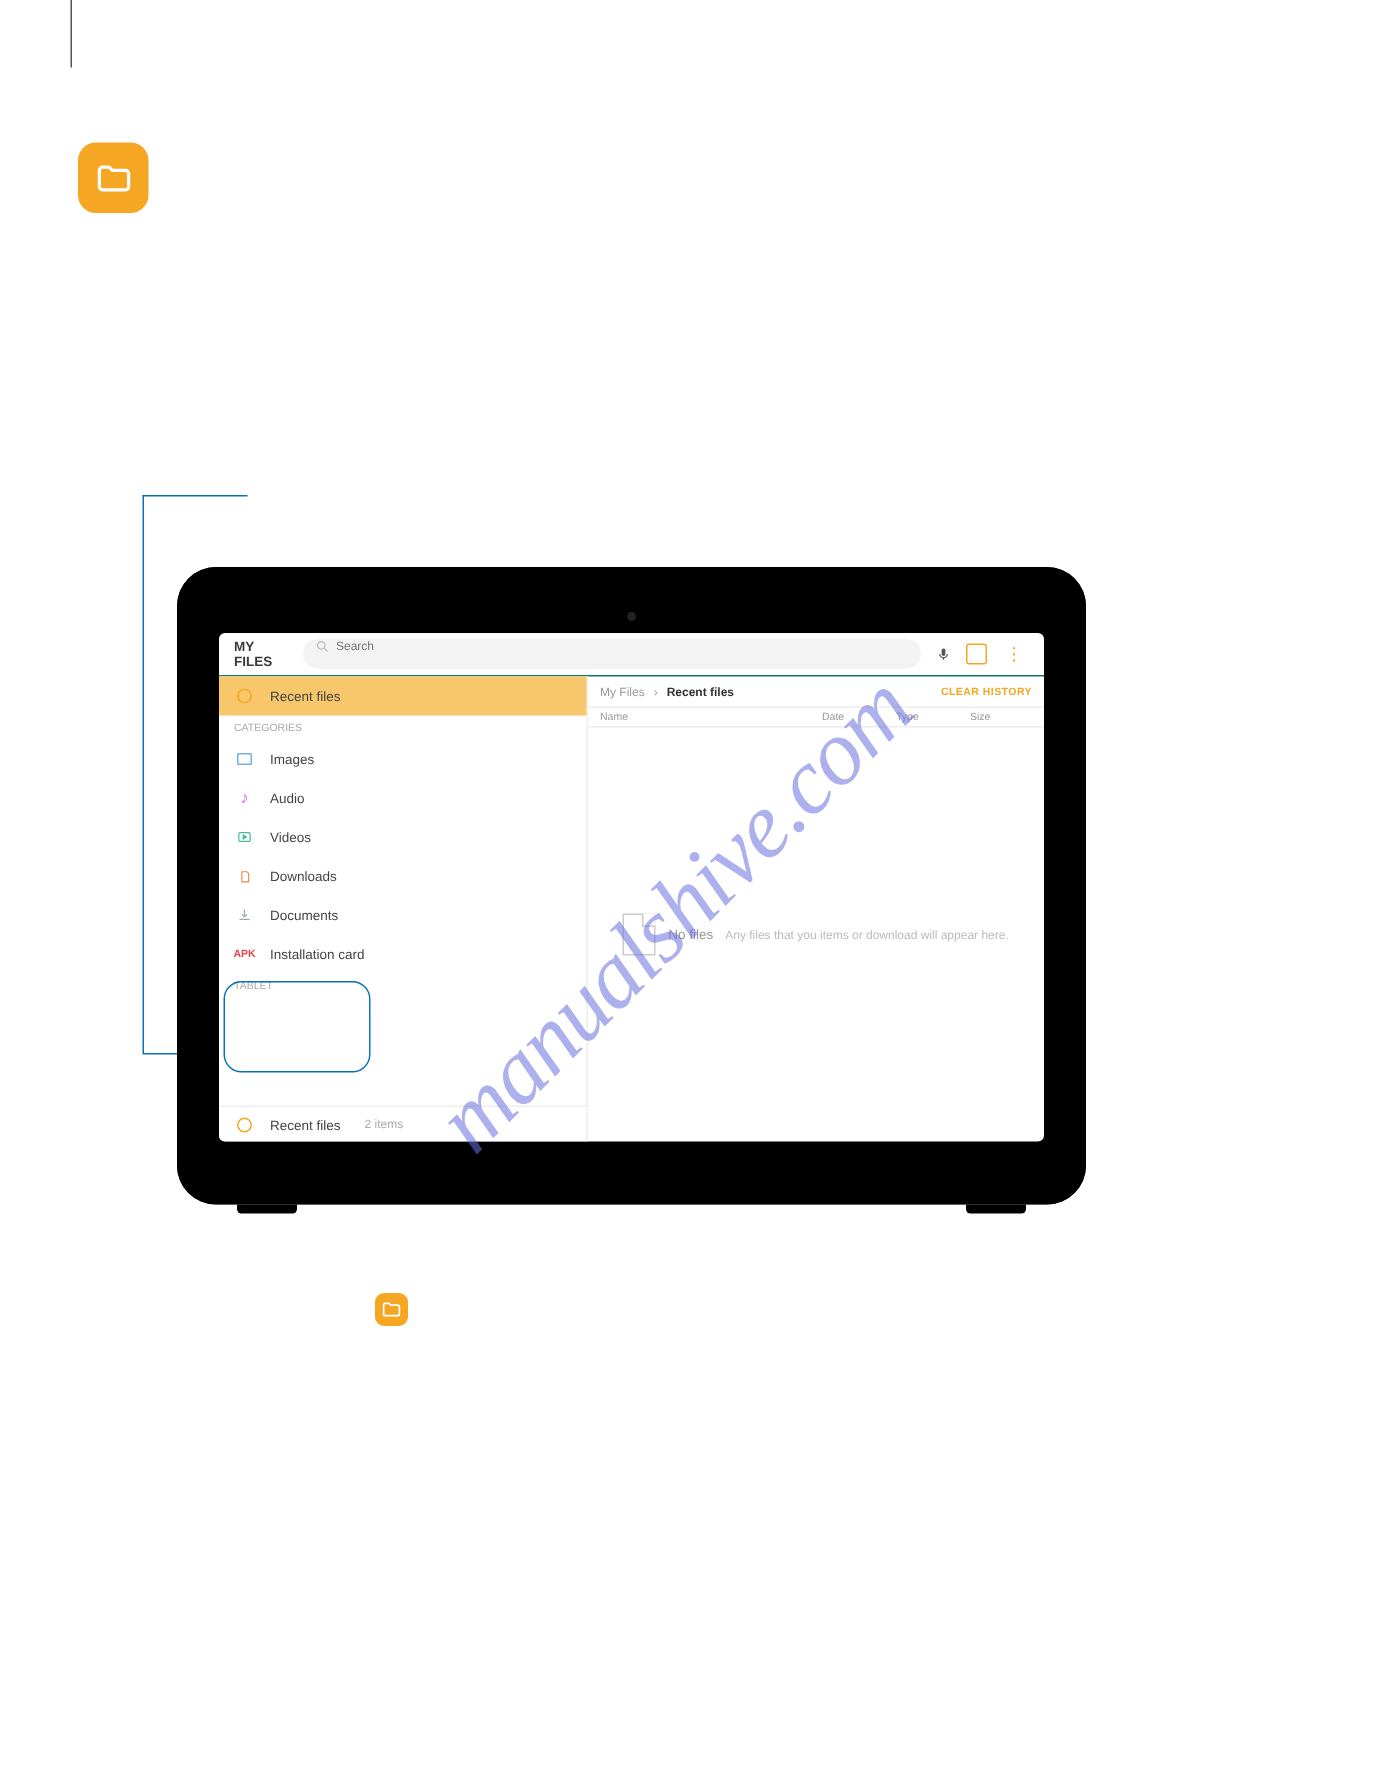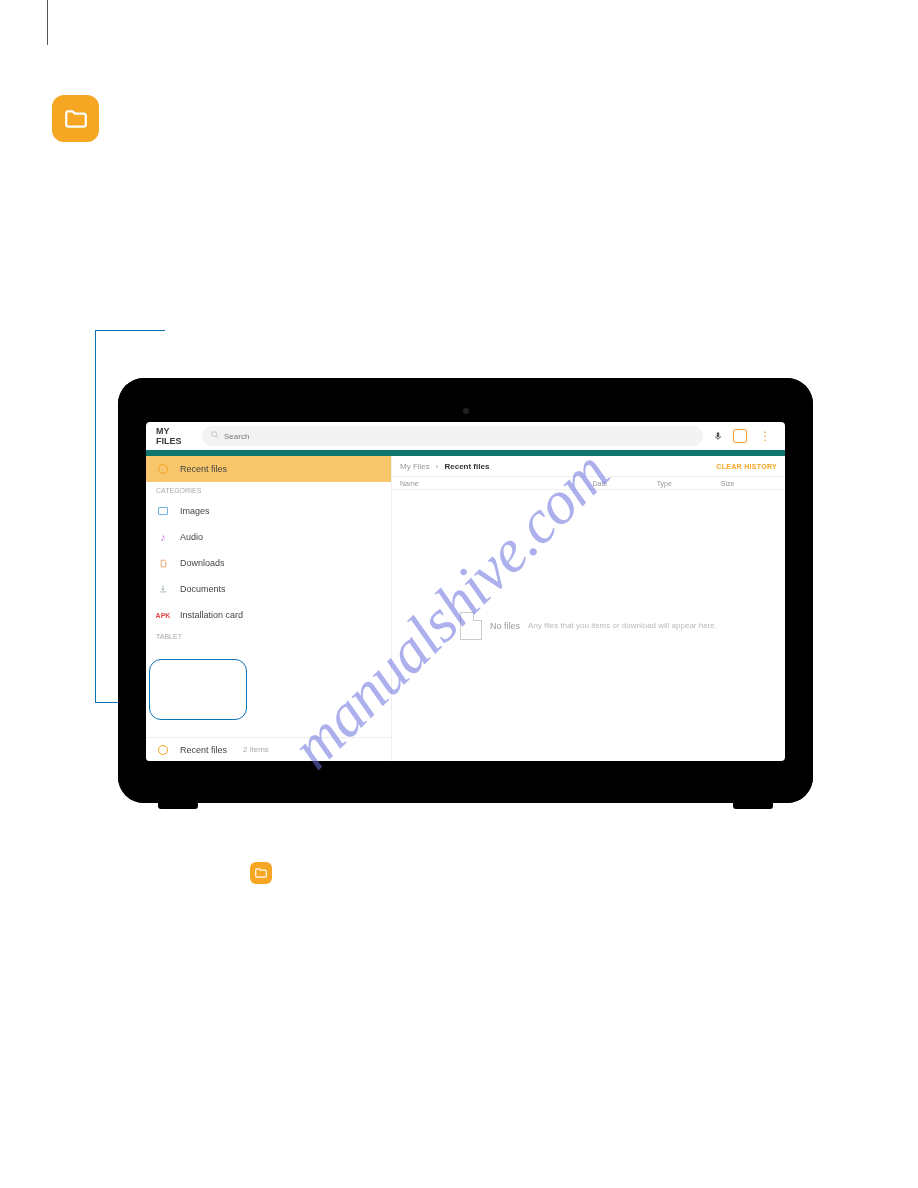--- a/index.html
+++ b/index.html
@@ -7,34 +7,34 @@
   .page { width: 918px; height: 1188px; background: #fff; position: relative; padding: 0; }
   .bar { position: absolute; left: 47px; top: 0; width: 1px; height: 45px; background: #555; }
   .header-icon { position: absolute; left: 52px; top: 95px; width: 47px; height: 47px; border-radius: 12px; background: #f5a623; display: flex; align-items: center; justify-content: center; }
   .header-icon svg { width: 26px; height: 26px; }
   
   .callout { position: absolute; pointer-events: none; }
   .callout .h1 { position: absolute; left: 95px; top: 330px; width: 70px; height: 1px; background: #0b71b9; }
   .callout .v1 { position: absolute; left: 95px; top: 330px; width: 1px; height: 372px; background: #0b71b9; }
   .callout .h2 { position: absolute; left: 95px; top: 702px; width: 58px; height: 1px; background: #0b71b9; }
   
-  .tablet { position: absolute; left: 118px; top: 378px; width: 695px; height: 425px; background: #000; border-radius: 26px; box-shadow: 0 0 0 2px #000 inset; }
+  .tablet { position: absolute; left: 118px; top: 378px; width: 606px; height: 425px; background: #000; border-radius: 26px; box-shadow: 0 0 0 2px #000 inset; }
   .camera { position:absolute; left:50%; top:30px; width:6px; height:6px; background:#222; border-radius:3px; transform:translateX(-50%);}
   .screen { position: absolute; left: 28px; right: 28px; top: 44px; bottom: 42px; background: #fff; border-radius: 4px; overflow: hidden; display:flex; flex-direction:column;}
   
   .topbar { height: 28px; display:flex; align-items:center; padding: 0 10px; gap:8px;}
   .app-title { font-size: 9px; font-weight:700; color:#3a3a3a; width: 38px;}
-  .searchwrap { flex:1; background:#f3f3f3; border-radius: 14px; height:20px; display:flex; align-items:center; padding:0 8px; gap:4px;}
+  .searchwrap { flex:1; background:#f3f3f3; border-radius: 14px; height:20px; display:flex; align-items:flex-start; padding:0 8px; gap:4px;}
   .searchwrap span.ico { color:#bbb; font-size:10px;}
   .searchwrap input { border:none; background:transparent; font-size:8px; color:#999; flex:1; outline:none;}
   .mic { width:14px; height:14px; display:flex; align-items:center; justify-content:center; }
   .gridico { width:14px; height:14px; border:1px solid #f5a623; border-radius:2px; }
   .more { color:#f5a623; font-size:12px; padding:0 4px;}
   
-  .body { flex:1; display:flex; border-top:6px solid #0f766e; position:relative;}
+  .body { flex:1; display:flex; border-top:1px solid #0f766e; position:relative;}
   .sidebar { width: 246px; background:#fff; border-right:1px solid #eee; display:flex; flex-direction:column; position:relative;}
   .sel { background:#f8c66b; color:#333;}
   .sideitem { height:26px; display:flex; align-items:center; padding-left:10px; font-size:9px; color:#444; gap:10px; }
   .sidehead { height:16px; padding-left:10px; font-size:7px; color:#aaa; display:flex; align-items:center;}
   .sideico { width:14px; display:flex; justify-content:center;}
   .ocirc { width:10px; height:10px; border:1.4px solid #f5a623; border-radius:50%; box-sizing:border-box;}
   .picico { width:10px; height:8px; border:1px solid #6fb3e0; border-radius:1px;}
   .apk { color:#e04848; font-size:7px; font-weight:700;}
   .circlebox { position:absolute; left:3px; top:203px; width:98px; height:61px; border:1.5px solid #0b71b9; border-radius:12px;}
   .bottombar { position:absolute; bottom:0; left:0; right:0; height:24px; border-top:1px solid #eee; display:flex; align-items:center; padding-left:10px; gap:10px; font-size:9px; color:#444;}
@@ -128,20 +128,29 @@
                 <span class="picico"></span>
               </span>
             <span>Images</span>
           </div>
           <div class="sideitem">
             <span class="sideico" style="color:#c477d8;font-size:11px;">♪</span>
             <span>Audio</span>
           </div>
           <div class="sideitem">
             <span class="sideico">
+              <svg width="10" height="10" viewBox="0 0 24 24" fill="none" stroke="#4ab89e" stroke-width="2">
+                  <rect x="3" y="5" width="18" height="14" rx="2"></rect>
+                  <path d="M10 9l5 3-5 3z" fill="#4ab89e"></path>
+                </svg>
+            </span>
+            <span>Videos</span>
+          </div>
+          <div class="sideitem">
+            <span class="sideico">
               <svg width="9" height="11" viewBox="0 0 24 24" fill="none" stroke="#e88b4a" stroke-width="2">
                   <path d="M6 3h9l3 3v15H6z"></path>
                 </svg>
             </span>
             <span>Downloads</span>
           </div>
           <div class="sideitem">
             <span class="sideico">
               <svg width="10" height="10" viewBox="0 0 24 24" fill="none" stroke="#9aa" stroke-width="2">
                   <path d="M12 3v12m0 0l-4-4m4 4l4-4M4 19h16"></path>

